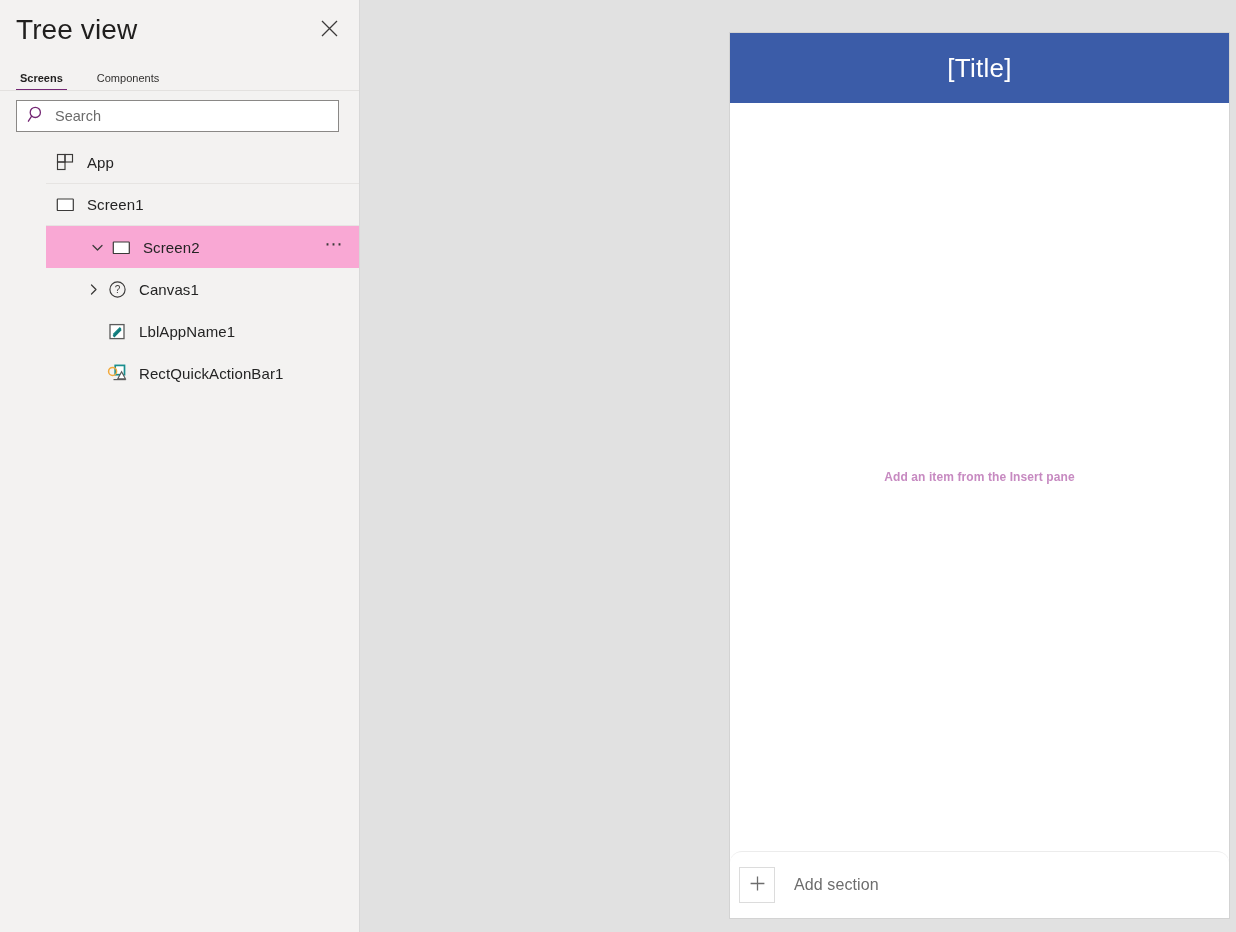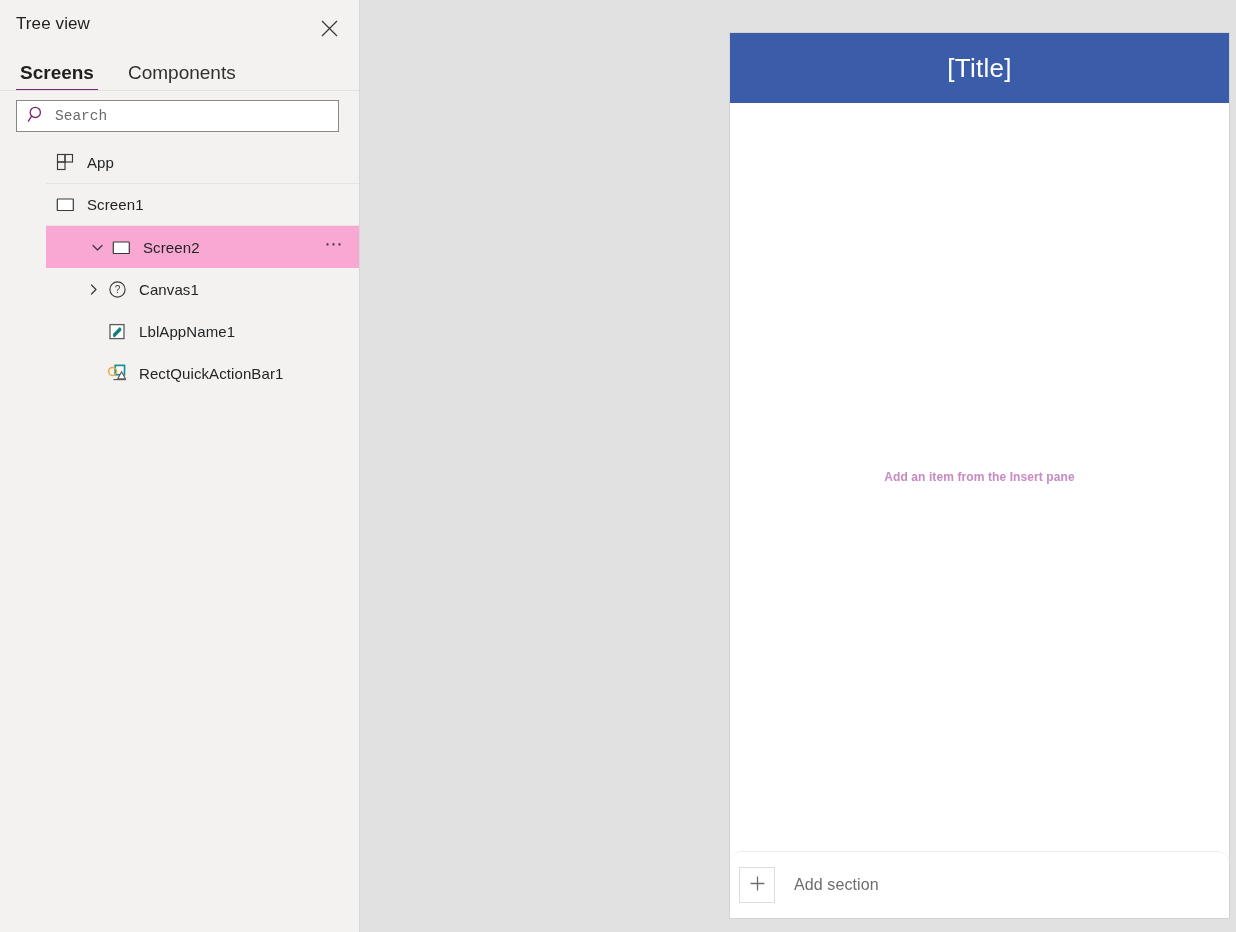--- a/index.html
+++ b/index.html
@@ -25,21 +25,21 @@
     height: 932px;
     background: #f3f2f1;
     border-right: 1px solid #d8d8d8;
   }
   .panel-header {
     position: relative;
     height: 58px;
     padding: 14px 16px 0 16px;
   }
   .panel-title {
-    font-size: 17px;
+    font-size: 28px;
     color: #201f1e;
     font-weight: 400;
     letter-spacing: 0.1px;
   }
   .close-btn {
     position: absolute;
     right: 14px;
     top: 12px;
     width: 32px;
     height: 32px;
@@ -54,21 +54,21 @@
 
   .tabs {
     display: flex;
     align-items: flex-end;
     height: 33px;
     padding: 0 16px;
     position: relative;
   }
   .tab {
     position: relative;
-    font-size: 19px;
+    font-size: 11px;
     color: #323130;
     padding: 0 4px 7px 4px;
     margin-right: 26px;
     cursor: pointer;
     white-space: nowrap;
   }
   .tab.active {
     font-weight: 700;
     color: #201f1e;
   }
@@ -97,21 +97,21 @@
     height: 32px;
     background: #ffffff;
     border: 1px solid #8a8886;
     padding: 0 8px 0 10px;
   }
   .search-box .mag { flex: 0 0 auto; margin-right: 9px; display:block; }
   .search-input {
     border: none;
     outline: none;
     flex: 1 1 auto;
-    font-family: Liberation Mono, monospace;
+    font-family: Liberation Sans, sans-serif;
     font-size: 14.5px;
     color: #000000;
     background: transparent;
   }
   .search-input::placeholder { color: #6b6b6b; }
 
   
   .tree-list { position: relative; }
   .tree-row {
     position: relative;

